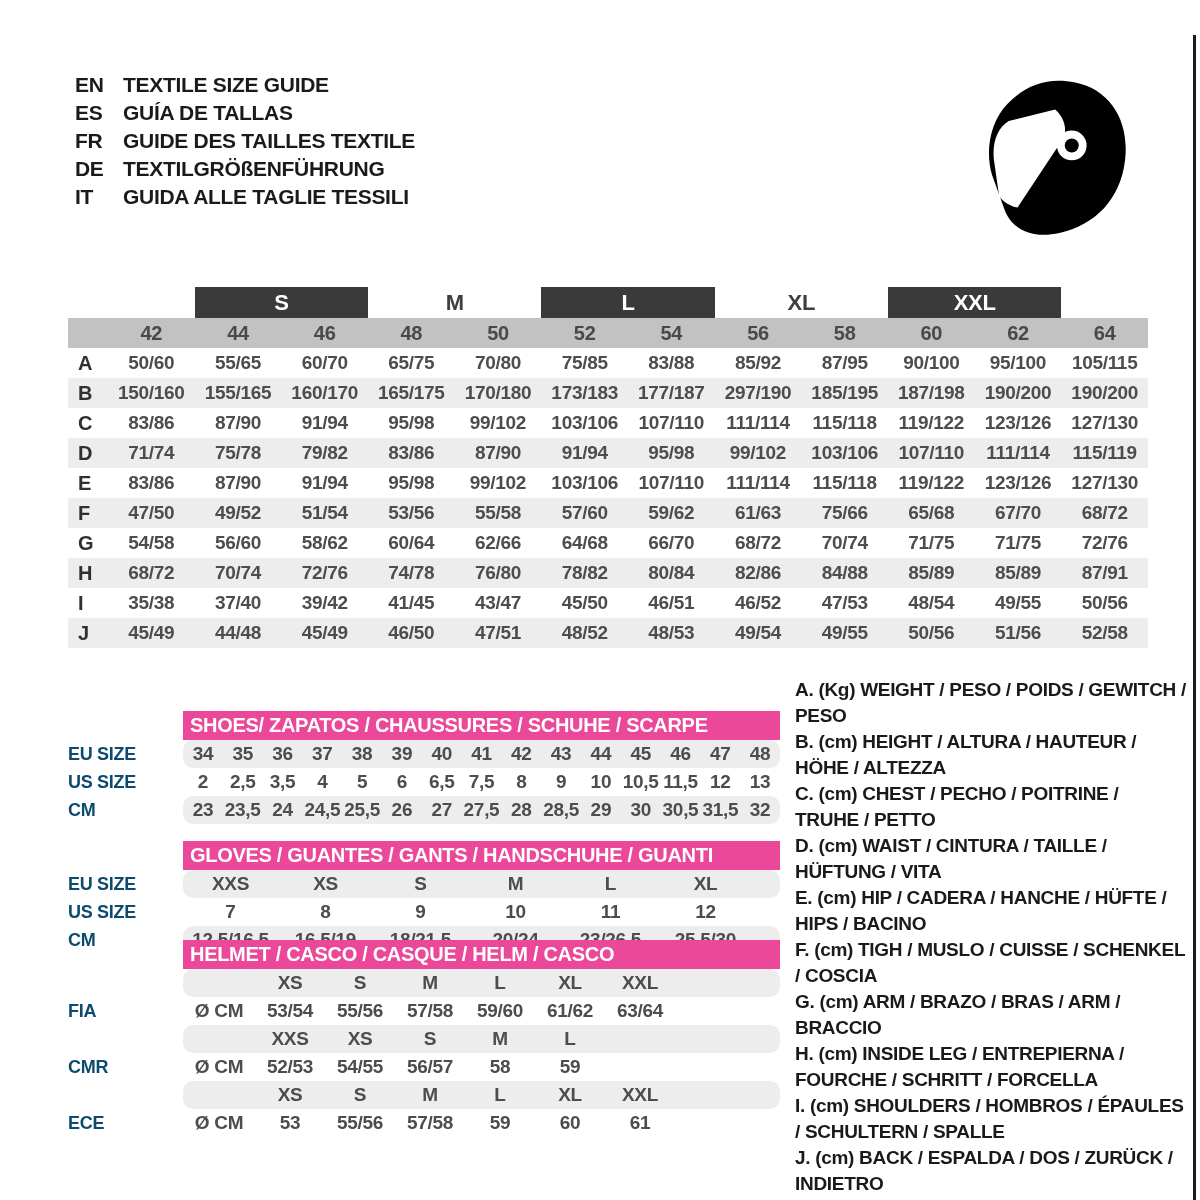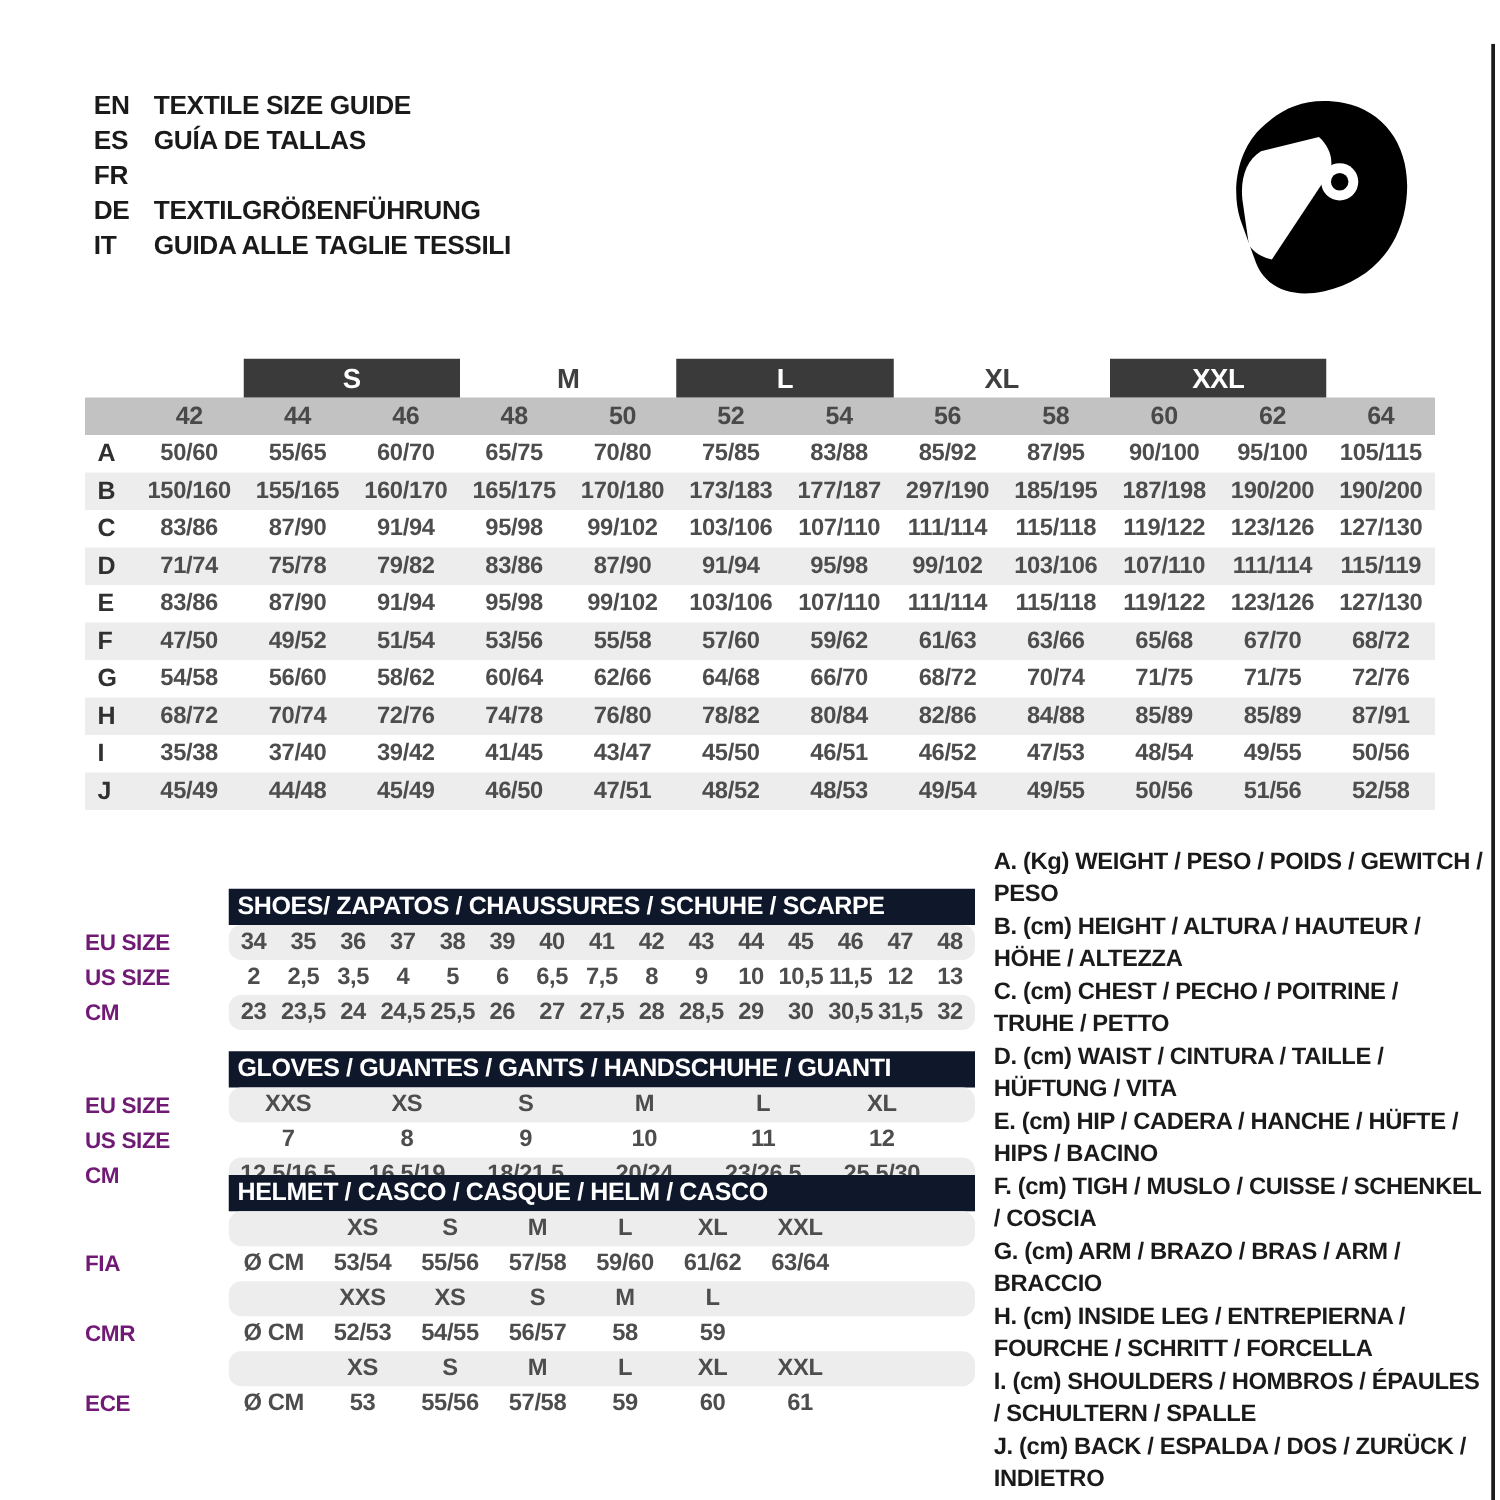--- a/index.html
+++ b/index.html
@@ -23,24 +23,24 @@
   .group-block{background:#3a3a3a;color:#ffffff;}
   .group-plain{color:#3f3f3f;}
   .size-row{height:30px;background:#c2c2c2;color:#494949;font-size:20px;}
   .size-row span,.data-row span{display:flex;align-items:center;justify-content:center;}
   .data-row{height:30px;color:#4d4d4d;font-size:19px;}
   .data-row.striped{background:#ededed;}
   .row-letter{justify-content:flex-start !important;padding-left:10px;color:#303030;font-size:20px;}
 
   
   .section{position:absolute;left:68px;width:712px;font-weight:700;letter-spacing:-0.3px;}
-  .sec-bar{margin-left:115px;height:29px;background:#0f172a;color:#ffffff;font-size:20px;
+  .sec-bar{margin-left:115px;height:29px;background:#ec4899;color:#ffffff;font-size:20px;
            display:flex;align-items:center;padding-left:7px;box-sizing:border-box;}
   .srow{display:flex;height:28px;}
-  .rlabel{width:115px;flex:0 0 115px;display:flex;align-items:center;color:#701a75;font-size:18px;}
+  .rlabel{width:115px;flex:0 0 115px;display:flex;align-items:center;color:#0c4a6e;font-size:18px;}
   .cells{flex:1;display:grid;}
   .cells.shade{background:#ededed;border-radius:10px;}
   .cells span{display:flex;align-items:center;justify-content:center;font-size:19px;color:#4d4d4d;}
   .cells15{grid-template-columns:repeat(15,1fr);}
   .cells6{grid-template-columns:repeat(6,95px) 1fr;}
   .hcells{grid-template-columns:72px repeat(6,70px) 1fr;}
 
   
   .legend{position:absolute;left:795px;top:642px;width:392px;font-weight:700;font-size:19px;
           line-height:26px;letter-spacing:-0.3px;color:#1a1a1a;}
@@ -58,20 +58,21 @@
       <div class="lang-line">
         <span class="code">EN</span>
         <span class="ltitle">TEXTILE SIZE GUIDE</span>
       </div>
       <div class="lang-line">
         <span class="code">ES</span>
         <span class="ltitle">GUÍA DE TALLAS</span>
       </div>
       <div class="lang-line">
         <span class="code">FR</span>
+        <span class="ltitle">GUIDE DES TAILLES TEXTILE</span>
       </div>
       <div class="lang-line">
         <span class="code">DE</span>
         <span class="ltitle">TEXTILGRÖßENFÜHRUNG</span>
       </div>
       <div class="lang-line">
         <span class="code">IT</span>
         <span class="ltitle">GUIDA ALLE TAGLIE TESSILI</span>
       </div>
     </div>
@@ -189,21 +190,21 @@
         <div class="grid13 data-row striped">
           <span class="row-letter">F</span>
           <span>47/50</span>
           <span>49/52</span>
           <span>51/54</span>
           <span>53/56</span>
           <span>55/58</span>
           <span>57/60</span>
           <span>59/62</span>
           <span>61/63</span>
-          <span>63/66</span>
+          <span>75/66</span>
           <span>65/68</span>
           <span>67/70</span>
           <span>68/72</span>
         </div>
         <div class="grid13 data-row">
           <span class="row-letter">G</span>
           <span>54/58</span>
           <span>56/60</span>
           <span>58/62</span>
           <span>60/64</span>

